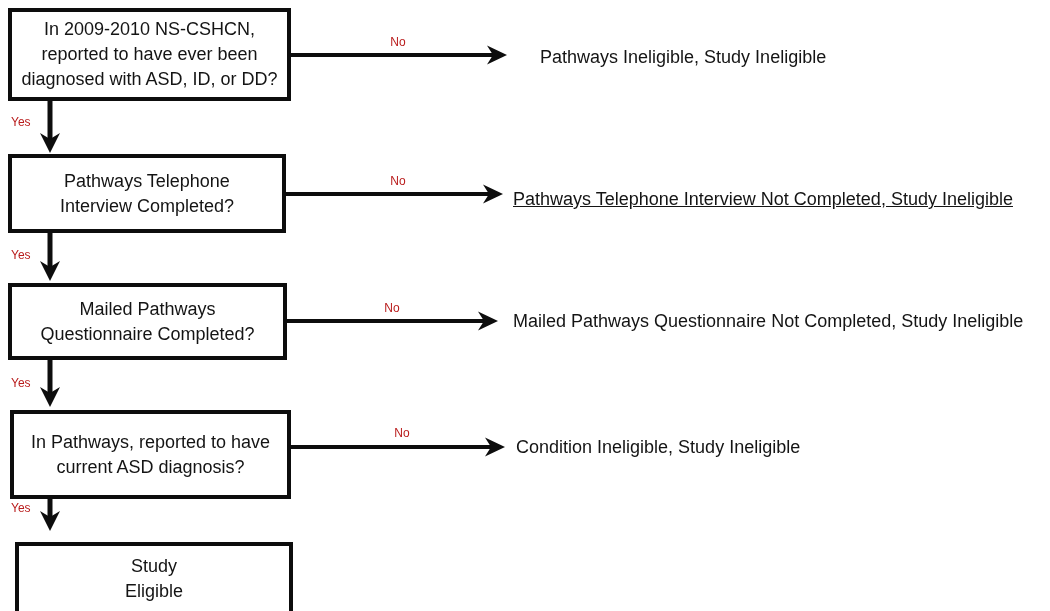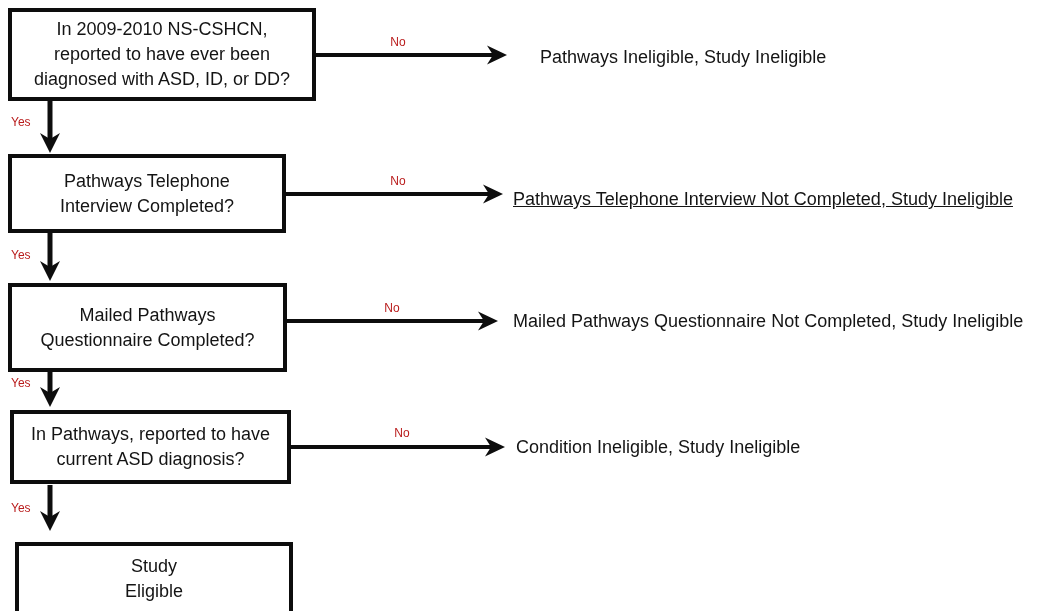--- a/index.html
+++ b/index.html
@@ -92,37 +92,37 @@
       <line x1="50" y1="358" x2="50" y2="394" stroke-width="5"></line>
       <polygon points="50,407 40,387 50,393 60,387"></polygon>
     </g>
 
     <g>
       <line x1="50" y1="485" x2="50" y2="518" stroke-width="5"></line>
       <polygon points="50,531 40,511 50,517 60,511"></polygon>
     </g>
   </svg>
 
-  <div class="box" style="left:8px; top:8px; width:308px; height:93px;">
+  <div class="box" style="left:8px; top:8px; width:283px; height:93px;">
     <span>In 2009-2010 NS-CSHCN,
 reported to have ever been
 diagnosed with ASD, ID, or DD?</span>
   </div>
 
   <div class="box" style="left:8px; top:154px; width:278px; height:79px;">
     <span>Pathways Telephone
 Interview Completed?</span>
   </div>
 
-  <div class="box" style="left:8px; top:283px; width:279px; height:89px;">
+  <div class="box" style="left:8px; top:283px; width:279px; height:77px;">
     <span>Mailed Pathways
 Questionnaire Completed?</span>
   </div>
 
-  <div class="box" style="left:10px; top:410px; width:281px; height:74px;">
+  <div class="box" style="left:10px; top:410px; width:281px; height:89px;">
     <span>In Pathways, reported to have
 current ASD diagnosis?</span>
   </div>
 
   <div class="box" style="left:15px; top:534px; width:278px; height:73px;margin-top:8px;">
     <span>Study
 Eligible</span>
   </div>
 
   <div class="branch-label no-label" style="left:378px; top:33px;">No</div>

